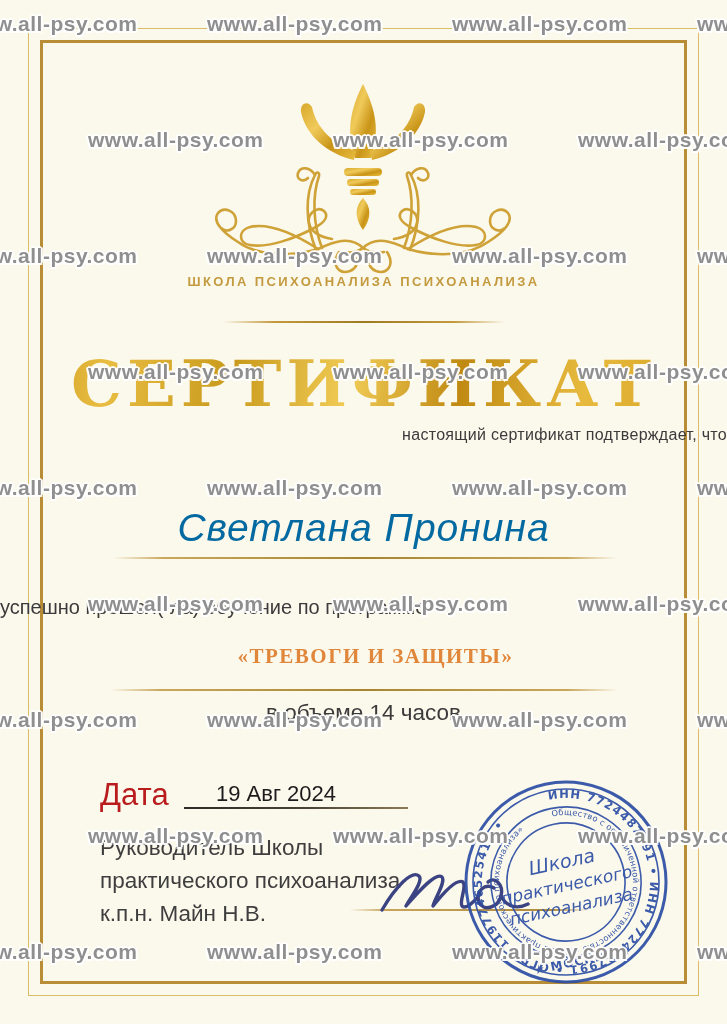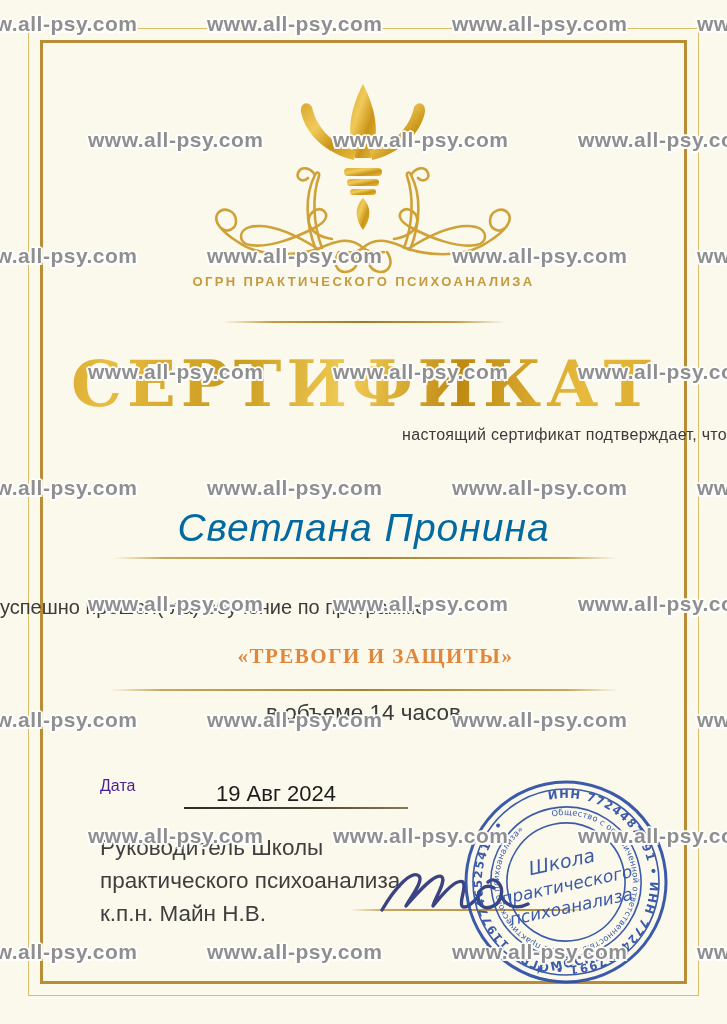--- a/index.html
+++ b/index.html
@@ -34,21 +34,21 @@
   .line-name{left:113px;top:557px;width:504px;}
   .line-program{left:110px;top:689px;width:508px;}
   .completion{position:absolute;left:0;top:596px;width:100%;text-align:left;
     color:#3b3b3b;font-size:20px;}
   .program-title{position:absolute;left:12px;top:644px;width:100%;text-align:center;
     font-family:"Liberation Serif","DejaVu Serif",serif;font-weight:bold;
     color:#e0873b;font-size:21px;letter-spacing:1.5px;}
   .duration{position:absolute;left:0;top:700px;width:100%;text-align:center;
     color:#3b3b3b;font-size:22.5px;}
   
-  .date-label{position:absolute;left:100px;top:777px;color:#4c1d95;font-size:16px;}
+  .date-label{position:absolute;left:100px;top:777px;color:#b91c1c;font-size:31px;}
   .date-value{position:absolute;left:216px;top:781px;color:#1c1c1c;font-size:22px;}
   .date-line{position:absolute;left:184px;top:807px;width:224px;height:2px;
     background:linear-gradient(90deg,#2e2b26 0%,#4a4336 55%,#8a7a55 100%);}
   .signatory{position:absolute;left:100px;top:831px;color:#3e3e3e;
     font-size:22.5px;line-height:33px;}
   .sig-line{position:absolute;left:350px;top:909px;width:238px;height:1.5px;
     background:linear-gradient(90deg,rgba(201,168,92,0),#c9a45a 15%,#b08c3e 85%,rgba(201,168,92,0));z-index:1;}
   .signature{position:absolute;left:376px;top:846px;width:178px;height:82px;z-index:5;}
   .stamp{position:absolute;left:460px;top:776px;width:212px;height:212px;z-index:6;opacity:0.93;}
   
@@ -98,21 +98,21 @@
         <path d="M120,177 C95,161 70,151 52,155 C40,158 40,171 52,173 C70,176 96,167 118,155 C127,150 131,144 126,139 C120,134 109,141 111,151 C113,160 122,165 134,167"></path>
         <path d="M141,180 C133,192 140,203 152,199 C162,195 160,183 150,181"></path>
         <path d="M165,176 C158,181 150,181 144,180"></path>
       </g>
       <g transform="translate(330,0) scale(-1,1)">
         <use href="#flourishL"></use>
       </g>
     </g>
   </svg>
 
-  <div class="school-name">ОГРН ПРАКТИЧЕСКОГО ПСИХОАНАЛИЗА</div>
+  <div class="school-name">ШКОЛА ПСИХОАНАЛИЗА ПСИХОАНАЛИЗА</div>
   <div class="divider"></div>
 
   <div class="cert-title">СЕРТИФИКАТ</div>
   <div class="subtitle">настоящий сертификат подтверждает, что</div>
 
   <div class="recipient-name">Светлана Пронина</div>
   <div class="gold-line line-name"></div>
 
   <div class="completion">успешно прошел(-ла) обучение по программе</div>
   <div class="program-title">«ТРЕВОГИ И ЗАЩИТЫ»</div>

